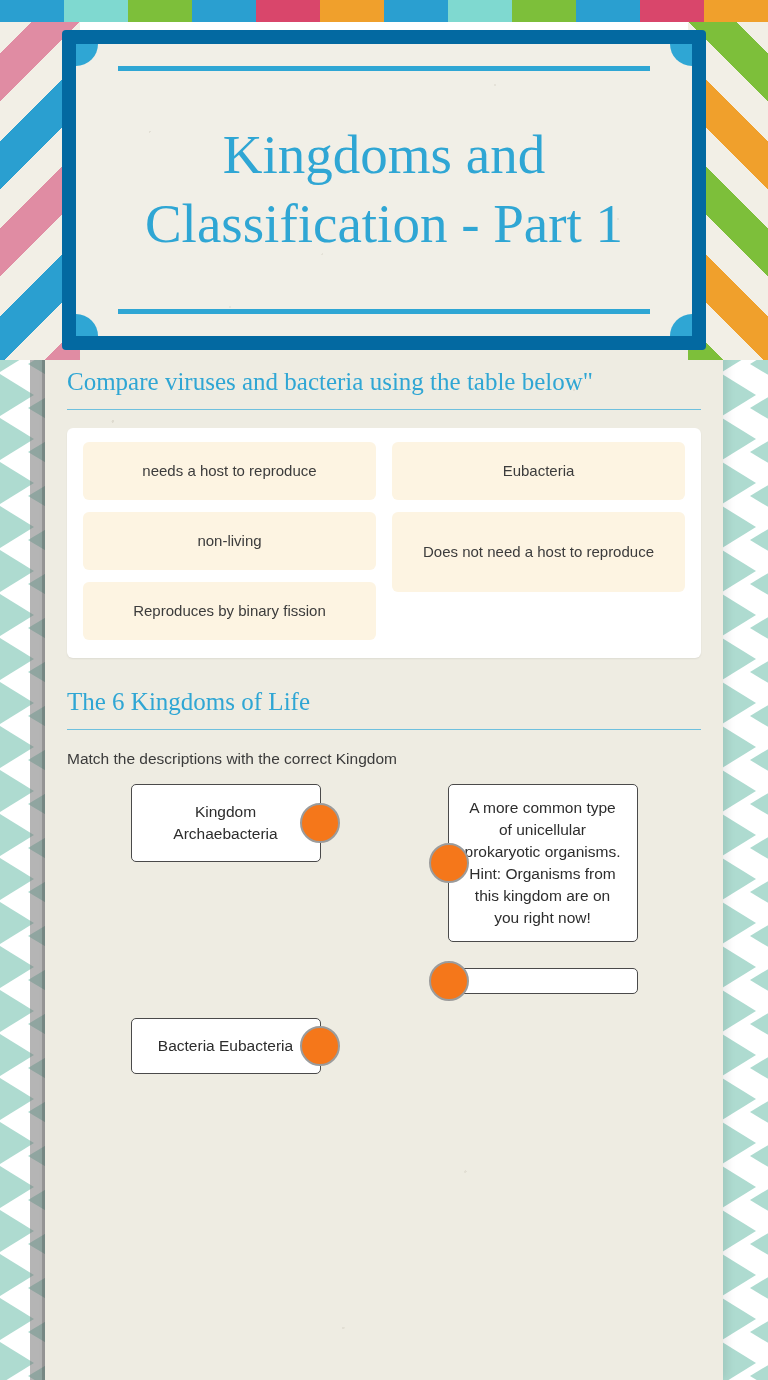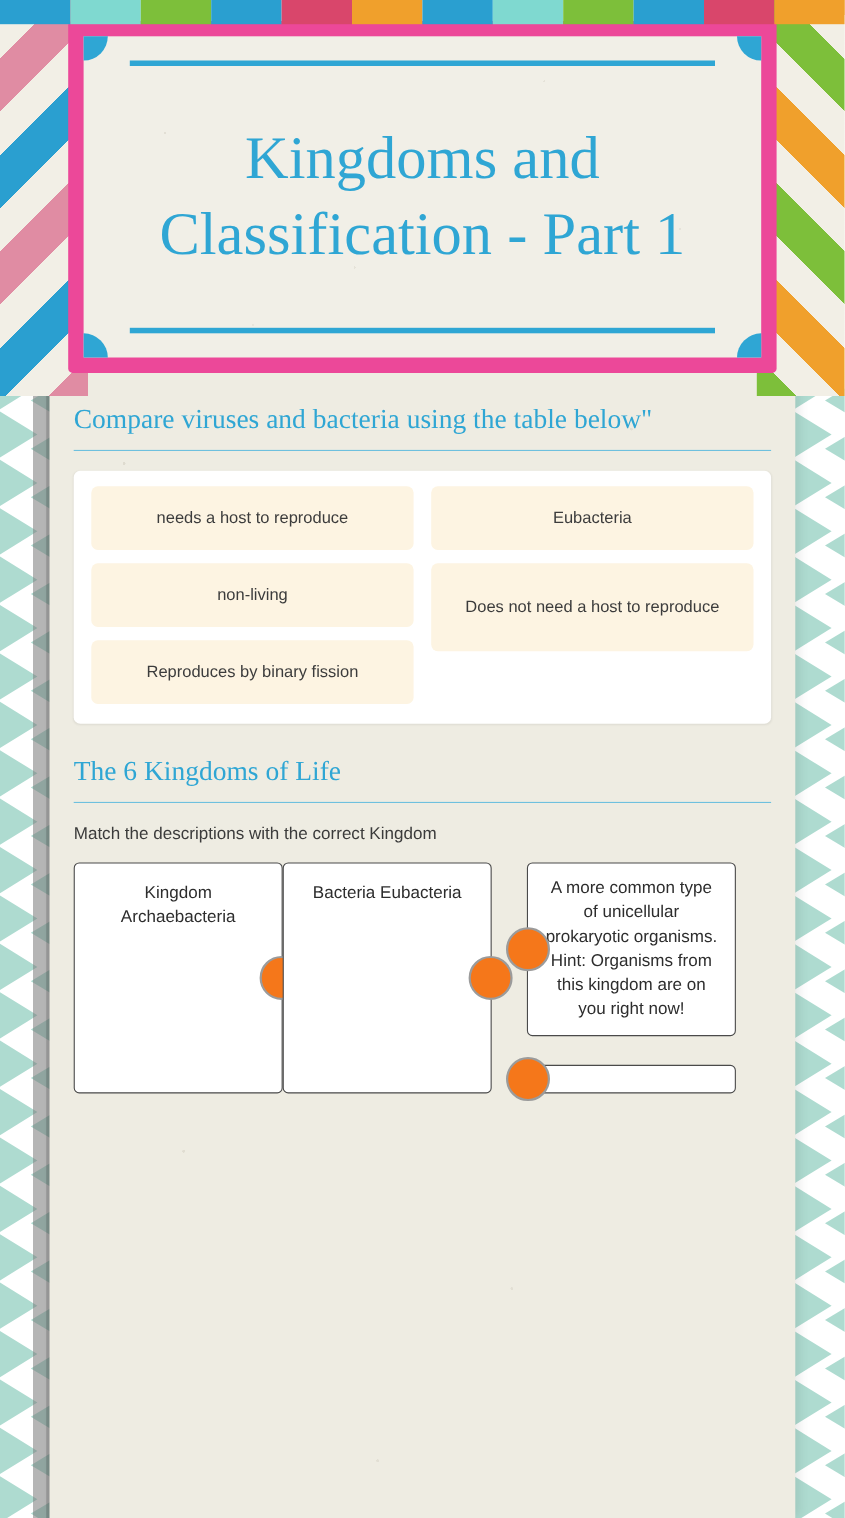--- a/index.html
+++ b/index.html
@@ -73,23 +73,23 @@
       #f0a02c 0 34px,
       #f2efe6 34px 62px,
       #7dbf3a 62px 96px,
       #f2efe6 96px 124px
     );
   }
 
   
   .title-frame {
     position: absolute;
-    left: 62px; top: 19px;
+    left: 62px; top: 30px;
     width: 644px; height: 320px;
-    background: #ec4899;
+    background: #0369a1;
     border-radius: 4px;
     z-index: 5;
     padding: 14px;
   }
   .title-inner {
     position: relative;
     width: 100%; height: 100%;
     background: #f1efe7;
     background-image:
       radial-gradient(circle at 12% 30%, rgba(150,140,120,.16) 0 1px, transparent 1px),
@@ -268,21 +268,21 @@
     color: #3d9ee8;
   }
 
   
   .match-grid {
     display: flex;
     margin-top: 16px;
     gap: 0;
   }
   .match-col { flex: 1 1 0; position: relative; }
-  .match-col.left  { display:flex; flex-direction:row; }
+  .match-col.left  { display:flex; flex-direction:column; align-items:center; }
   .match-col.right { display:flex; flex-direction:column; align-items:center; }
 
   .mcard {
     position: relative;
     background: #ffffff;
     border: 1px solid #4a4a4a;
     border-radius: 5px;
     width: 190px;
     text-align: center;
     font-size: 15.5px;

